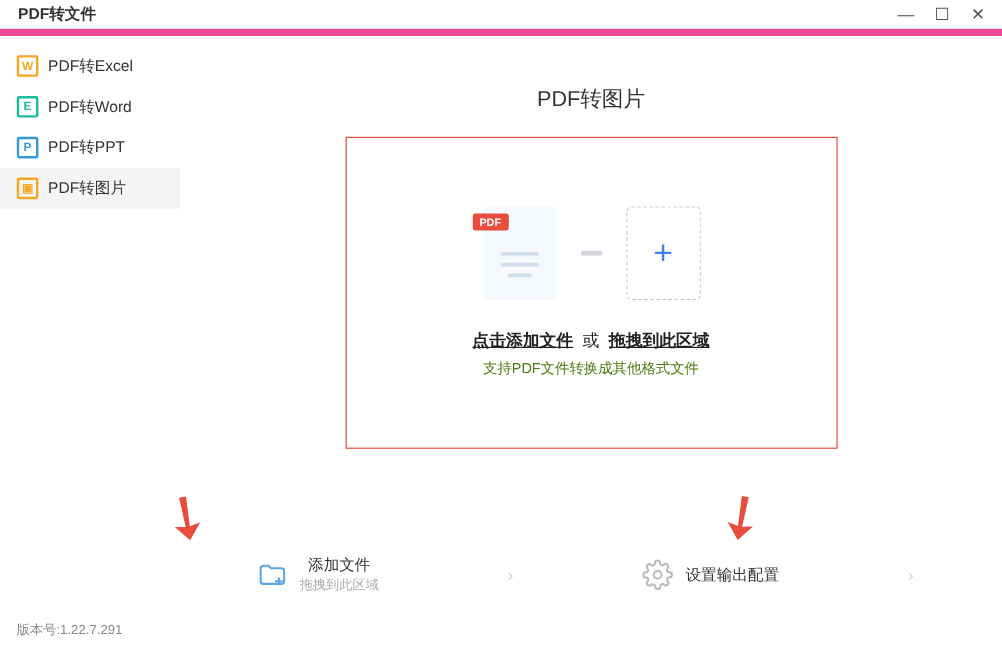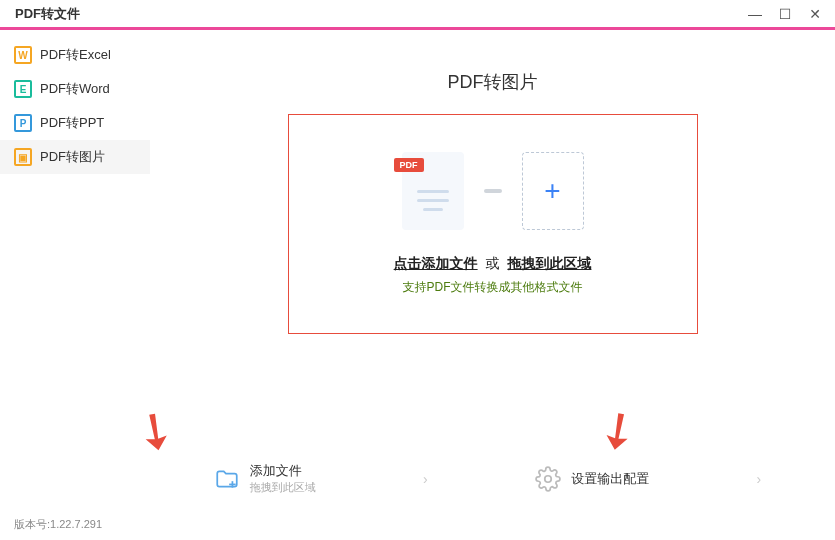--- a/index.html
+++ b/index.html
@@ -19,21 +19,21 @@
       height: 100%;
       display: flex;
       flex-direction: column;
     }
     .titlebar {
       height: 30px;
       display: flex;
       align-items: center;
       justify-content: space-between;
       padding: 0 10px;
-      border-bottom: 3px solid #ec4899;
+      border-bottom: 6px solid #ec4899;
     }
     .titlebar-title {
       font-size: 13px;
       font-weight: bold;
       color: #333;
       padding-left: 5px;
     }
     .window-controls {
       display: flex;
       gap: 10px;
@@ -93,21 +93,21 @@
       align-items: center;
       padding-top: 40px;
     }
     .main-title {
       font-size: 18px;
       color: #333;
       margin-bottom: 20px;
     }
     .dropzone {
       width: 410px;
-      height: 220px;
+      height: 260px;
       border: 1px solid #e74c3c;
       display: flex;
       flex-direction: column;
       align-items: center;
       justify-content: center;
     }
     .drop-visual {
       display: flex;
       align-items: center;
       gap: 20px;
@@ -203,20 +203,21 @@
       width: 26px;
       height: 26px;
     }
     .step-texts {
       display: flex;
       flex-direction: column;
     }
     .step-title {
       font-size: 13px;
       color: #333;
+      text-align: center;
     }
     .step-sub {
       font-size: 11px;
       color: #aaa;
     }
     .step-sep {
       color: #ccc;
       font-size: 14px;
     }
     .arrow {

